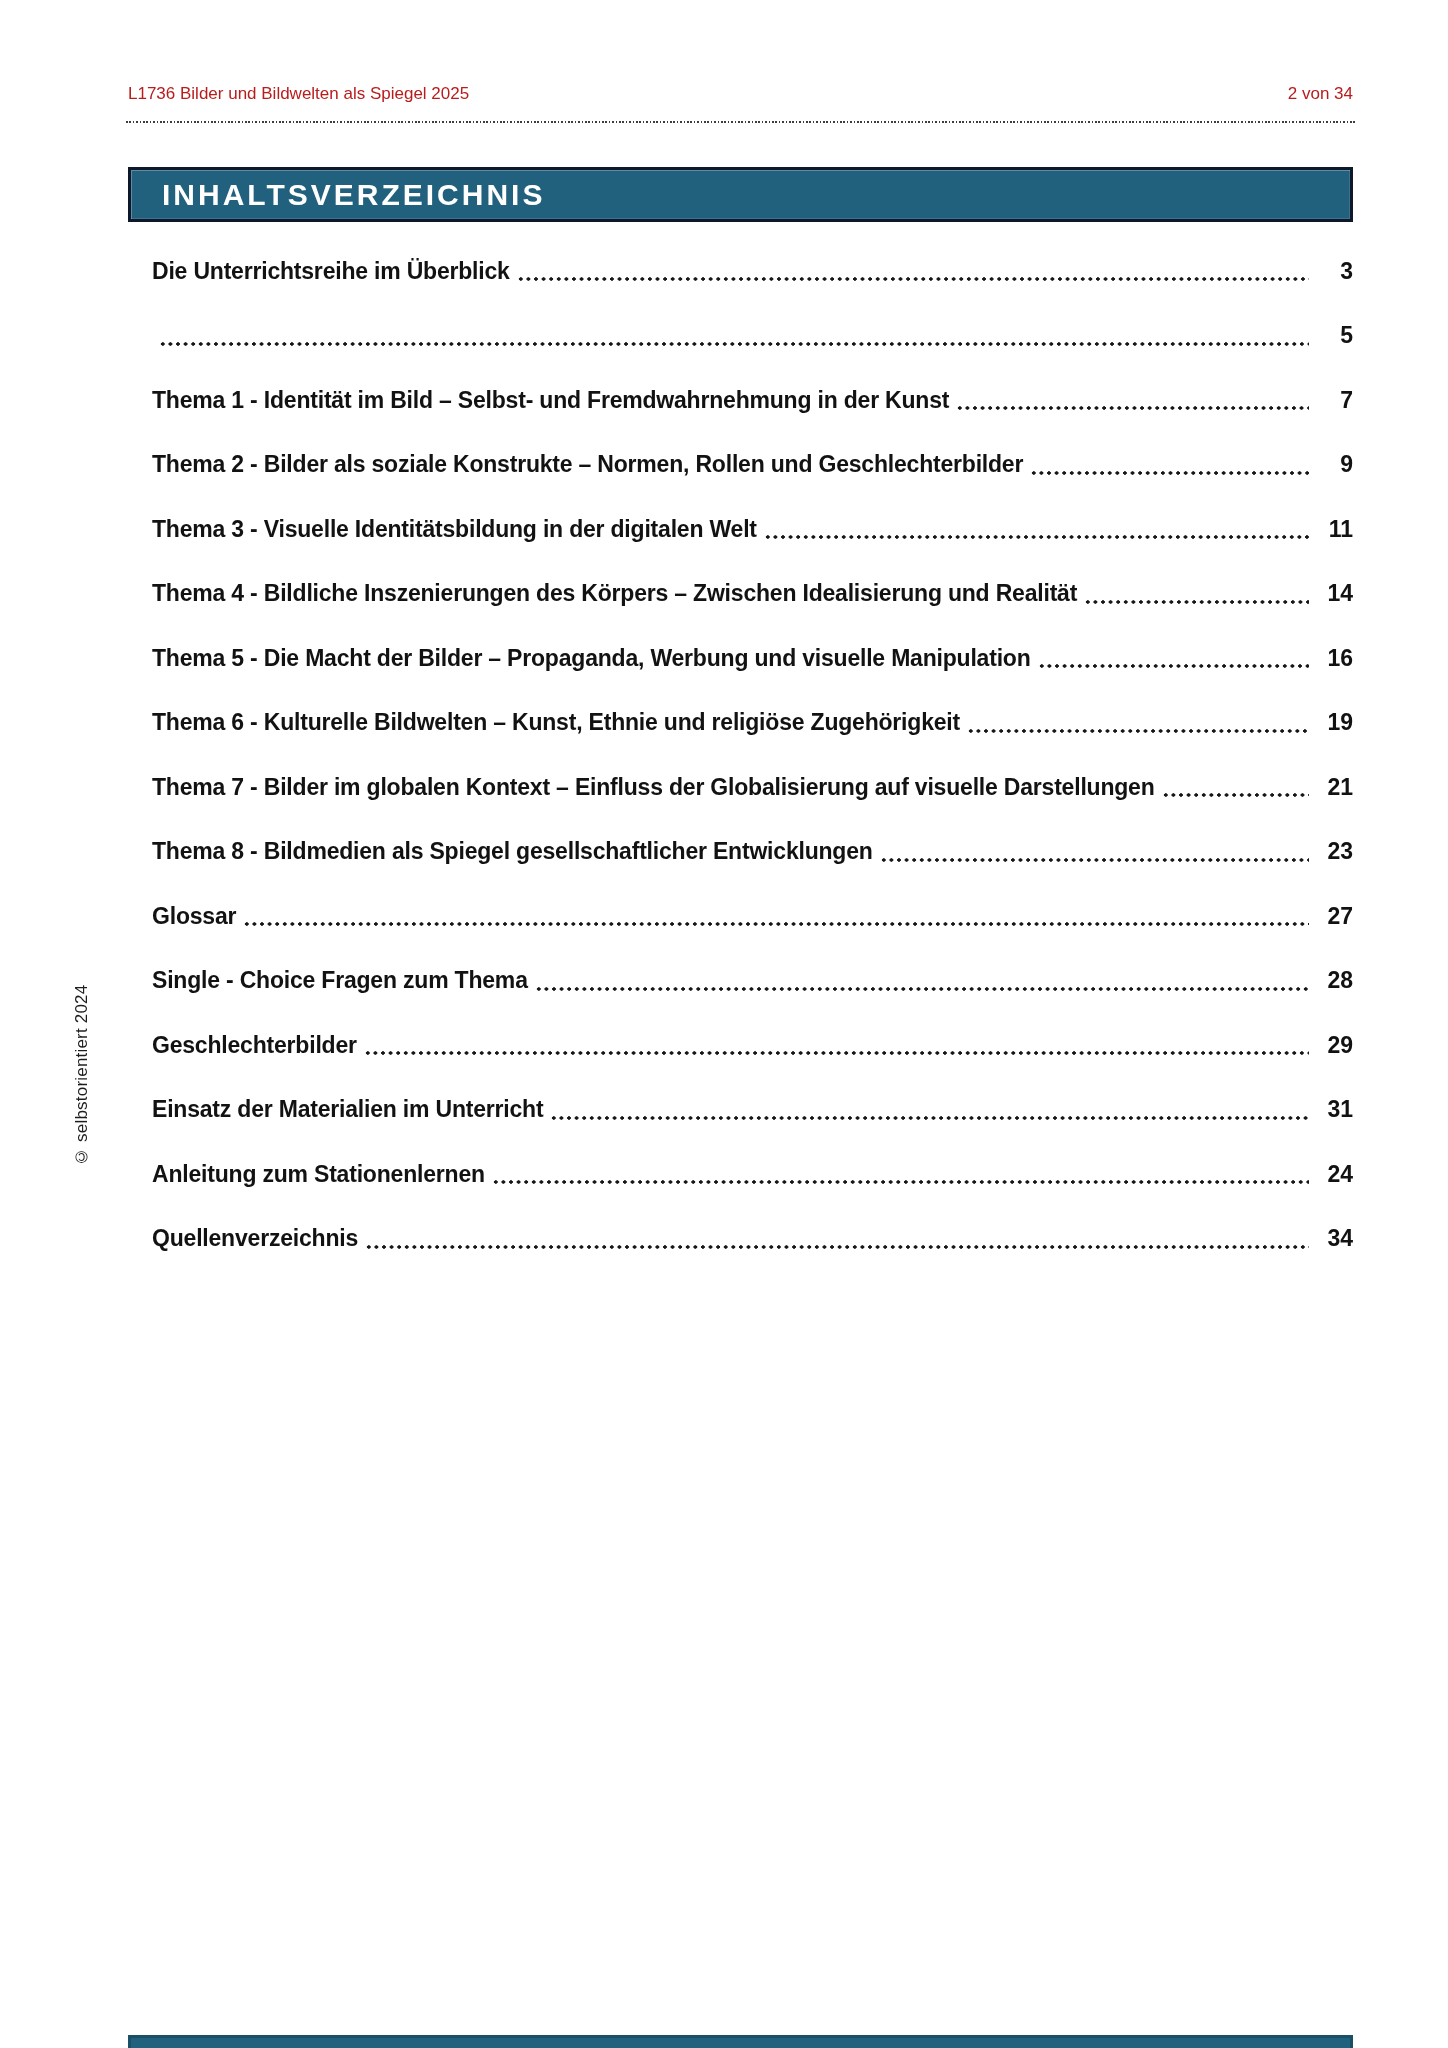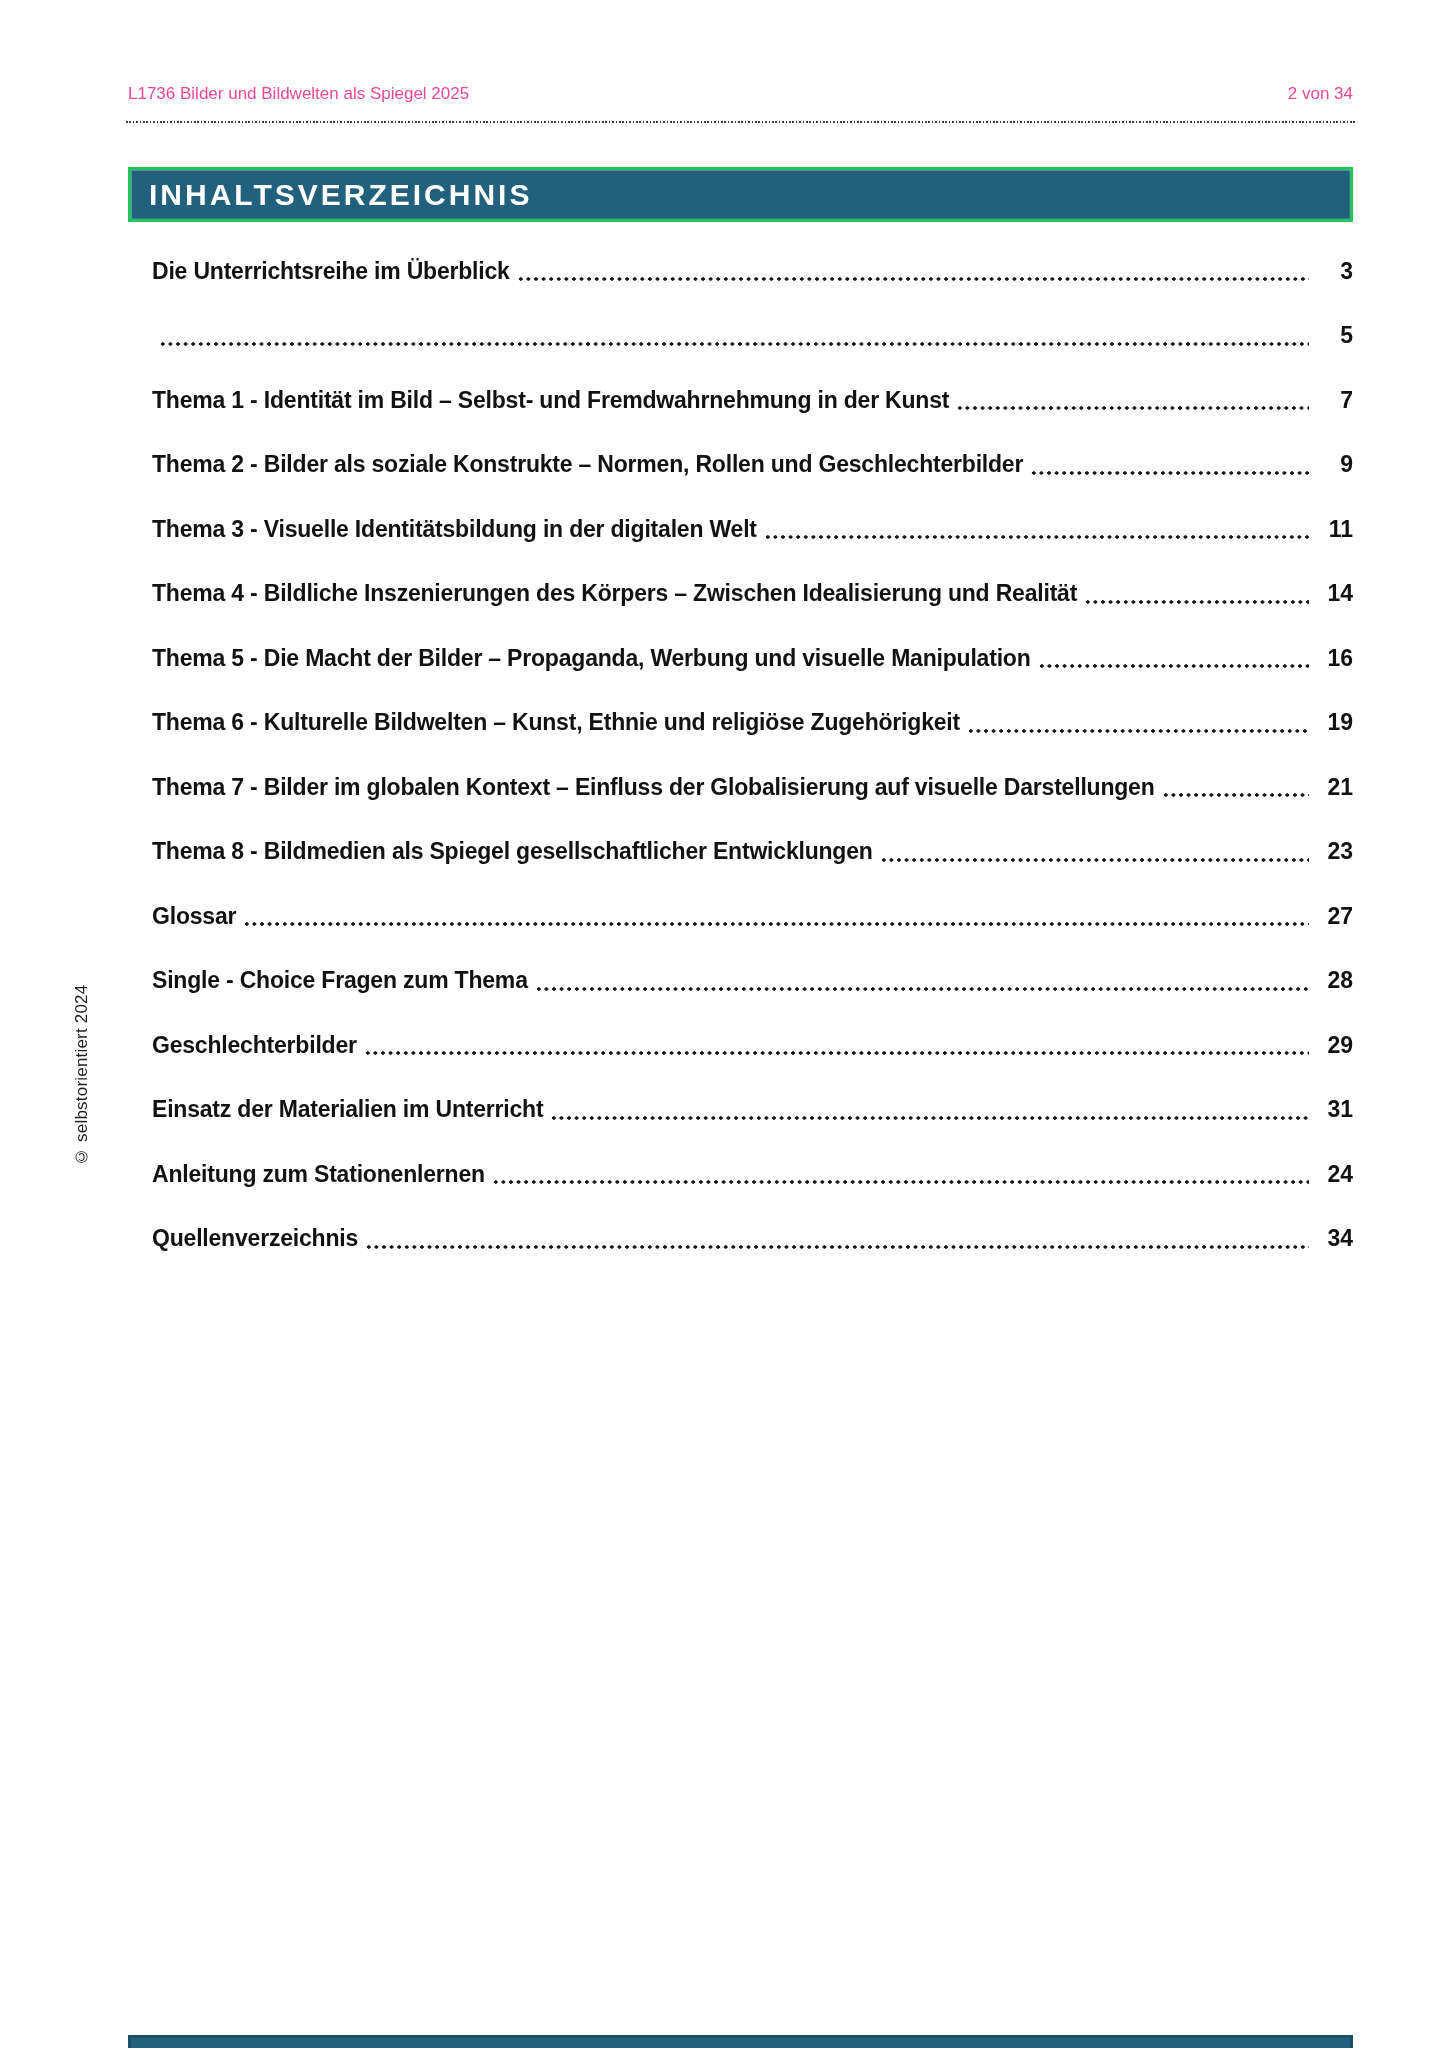--- a/index.html
+++ b/index.html
@@ -12,43 +12,43 @@
   }
 
   
   .page-header {
     position: absolute;
     left: 128px; right: 95px; top: 84px;
     display: flex;
     justify-content: space-between;
     align-items: baseline;
     font-size: 17px;
-    color: #ec4899;
+    color: #b91c1c;
   }
   .header-rule {
     position: absolute;
     left: 126px; right: 92px; top: 120px;
     height: 3px;
     background-image: repeating-linear-gradient(90deg, #3d3d3d 0 1.6px, transparent 1.6px 3.4px);
     background-position: 0 100%;
     background-size: 100% 2.4px;
     background-repeat: no-repeat;
   }
 
   
   .title-bar {
     position: absolute;
     left: 128px; right: 95px; top: 167px;
     height: 55px;
     background: #21617E;
-    border: 3px solid #22c55e;
+    border: 3px solid #0f172a;
     box-shadow: inset 1px 1px 0 rgba(255,255,255,0.28), inset -1px -1px 0 rgba(255,255,255,0.12);
     display: flex;
     align-items: center;
-    padding-left: 18px;
+    padding-left: 31px;
   }
   .title-bar .title-text {
     color: #ffffff;
     font-weight: bold;
     font-size: 30px;
     letter-spacing: 3px;
   }
 
   
   .toc {

